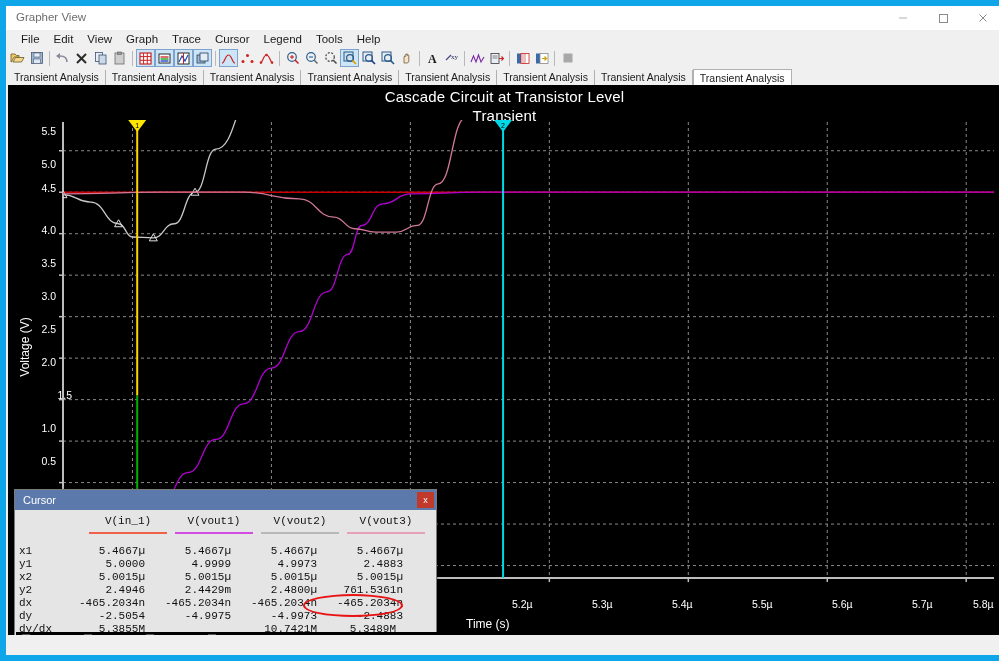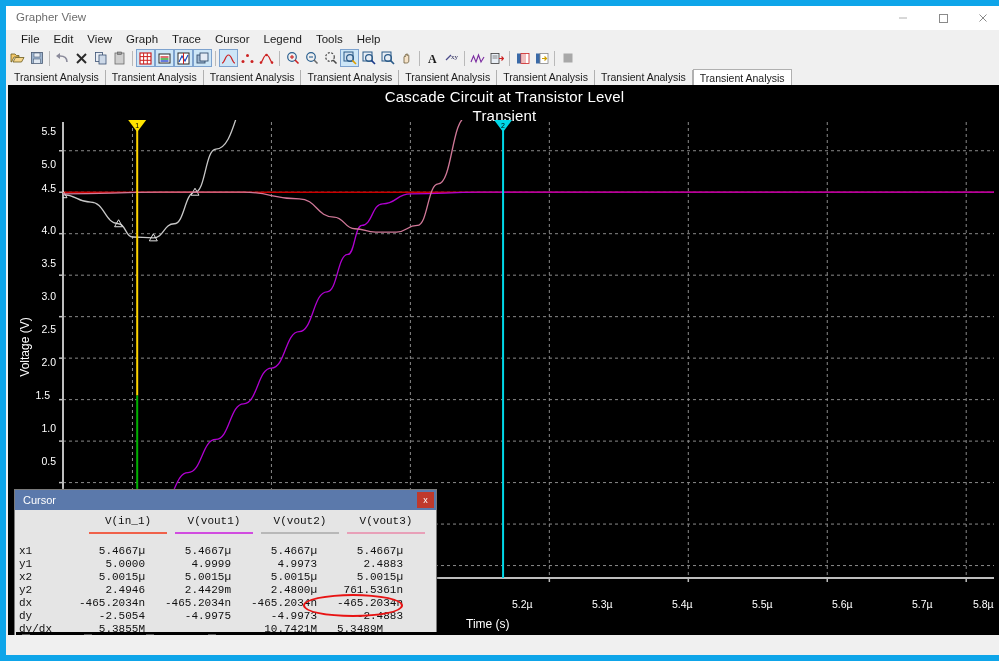--- a/index.html
+++ b/index.html
@@ -312,21 +312,21 @@
     <div class="xlabel">Time (s)</div>
 
     <div class="ytick" style="left:18px;top:40px;">5.5</div>
     <div class="ytick" style="left:18px;top:73px;">5.0</div>
     <div class="ytick" style="left:18px;top:88px;margin-top:9px;">4.5</div>
     <div class="ytick" style="left:18px;top:139px;">4.0</div>
     <div class="ytick" style="left:18px;top:172px;">3.5</div>
     <div class="ytick" style="left:18px;top:205px;">3.0</div>
     <div class="ytick" style="left:18px;top:238px;">2.5</div>
     <div class="ytick" style="left:18px;top:271px;">2.0</div>
-    <div class="ytick" style="left:12px;top:304px;">1.5</div>
+    <div class="ytick" style="left:34px;top:304px;">1.5</div>
     <div class="ytick" style="left:18px;top:337px;">1.0</div>
     <div class="ytick" style="left:18px;top:370px;">0.5</div>
 
     <div class="xtick" style="left:504px;top:513px;">5.2µ</div>
     <div class="xtick" style="left:584px;top:513px;">5.3µ</div>
     <div class="xtick" style="left:664px;top:513px;">5.4µ</div>
     <div class="xtick" style="left:744px;top:513px;">5.5µ</div>
     <div class="xtick" style="left:824px;top:513px;">5.6µ</div>
     <div class="xtick" style="left:904px;top:513px;">5.7µ</div>
     <div class="xtick" style="left:965px;top:513px;">5.8µ</div>
@@ -454,21 +454,21 @@
       <div class="cellv" style="left:286px;top:87px;">-465.2034n</div>
 
       <div class="cellv" style="left:28px;top:100px;">-2.5054</div>
       <div class="cellv" style="left:114px;top:100px;">-4.9975</div>
       <div class="cellv" style="left:200px;top:100px;">-4.9973</div>
       <div class="cellv" style="left:286px;top:100px;">-2.4883</div>
 
       <div class="cellv" style="left:28px;top:113px;">5.3855M</div>
       <div class="cellv" style="left:114px;top:113px;margin-top:40px;">10.7426M</div>
       <div class="cellv" style="left:200px;top:113px;">10.7421M</div>
-      <div class="cellv" style="left:294px;top:113px;text-align:center;">5.3489M</div>
+      <div class="cellv" style="left:279px;top:113px;">5.3489M</div>
 
       <div class="cellv" style="left:28px;top:126px;">-2.1496M</div>
       <div class="cellv" style="left:114px;top:126px;">-2.1496M</div>
       <div class="cellv" style="left:200px;top:126px;">-2.1496M</div>
       <div class="cellv" style="left:286px;top:126px;">-2.1496M</div>
 
       <div class="ellipse" style="left: 288px; top: 84px; border-color: rgb(232, 19, 19);"></div>
 
       <div class="legendstrip">
         <div class="lg">

